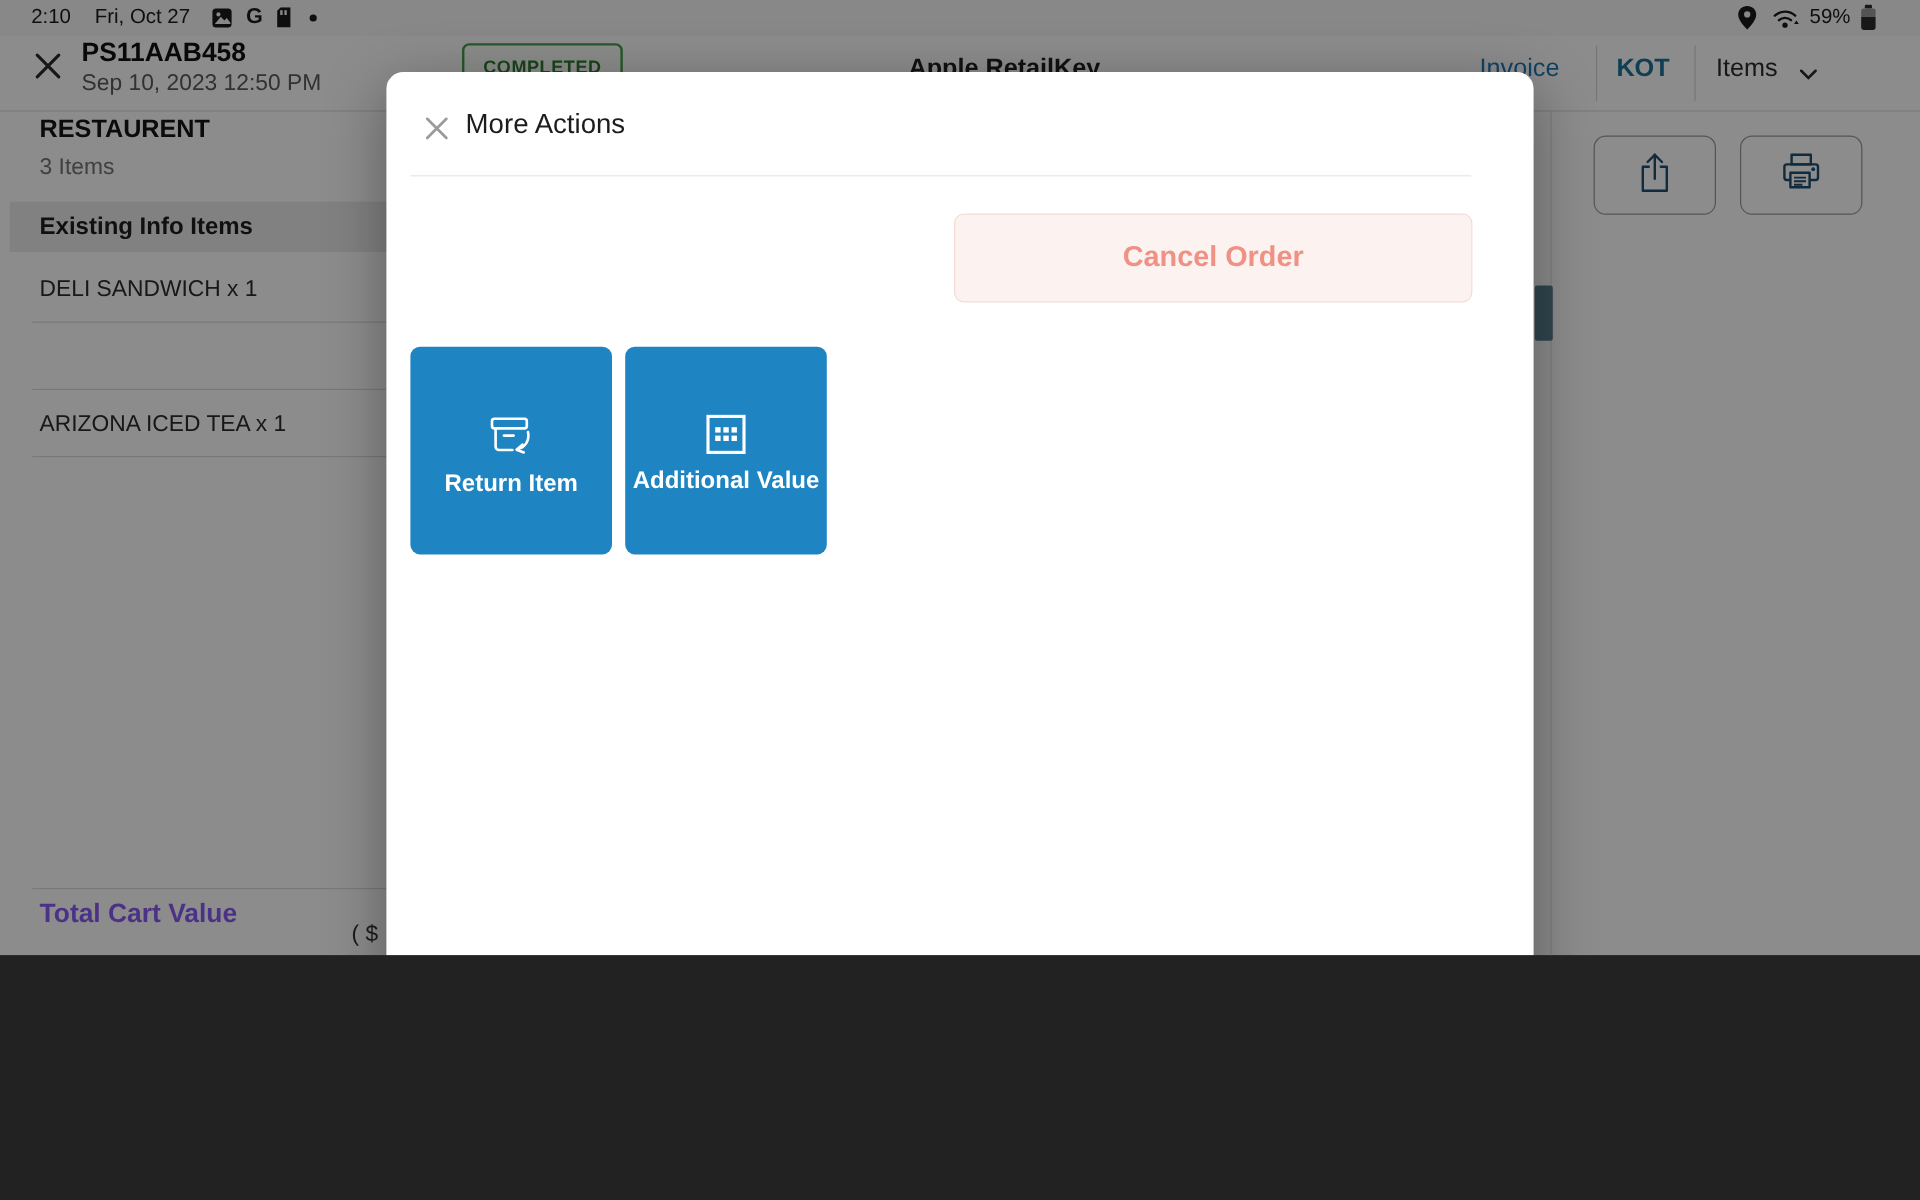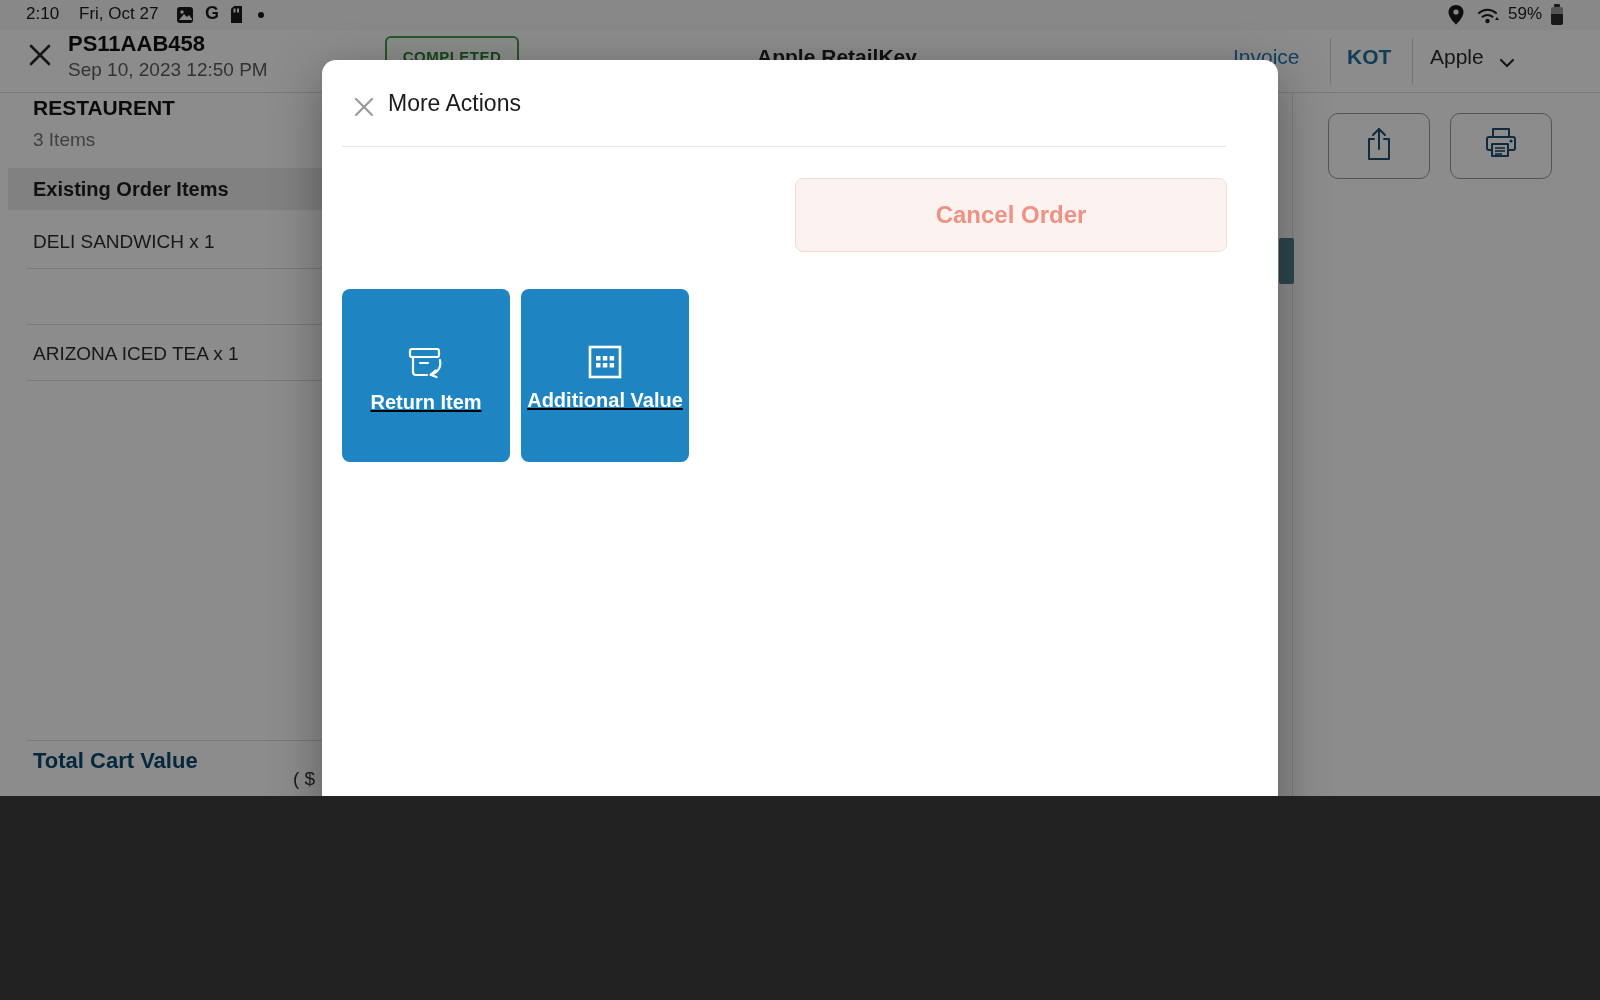--- a/index.html
+++ b/index.html
@@ -43,21 +43,21 @@
   .sb-cat{left:33px;top:96px;font-size:21px;font-weight:700;color:#141414;}
   .sb-count{left:33px;top:129px;font-size:19px;color:#767676;}
   .section-band{left:8px;top:168px;width:452px;height:42px;background:#ececec;display:flex;align-items:center;}
   .section-band span{margin-left:25px;font-size:20px;font-weight:600;color:#1e1e1e;}
   .order-row{left:8px;width:452px;height:52px;display:flex;align-items:center;}
   .order-row span{margin-left:25px;font-size:19px;color:#2d2d2d;}
   .r1{top:216px;} .r2{top:272px;} .r3{top:328px;}
   .row-div{left:27px;width:430px;height:1px;background:#dcdcdc;}
   .d1{top:268px;} .d2{top:324px;} .d3{top:380px;} .d-top{top:740px;} .d-bot{top:820px;}
 
-  .total-label{left:33px;top:748px;font-size:22px;font-weight:700;color:#0c4a6e;}
+  .total-label{left:33px;top:748px;font-size:22px;font-weight:700;color:#8b5cf6;}
   .total-prefix{left:293px;top:768px;font-size:19px;color:#333;}
   .adjust-btn{left:37px;top:833px;width:480px;height:58px;border:2px solid #9a9a9a;border-radius:8px;
               display:flex;align-items:center;justify-content:center;background:#fff;
               font-size:19px;font-weight:700;color:#2c79a8;cursor:pointer;}
   .app-footer-strip{left:0;top:905px;width:1600px;height:35px;background:#a2a2a2;}
 
   .panel-btn{width:100px;height:64px;border:1px solid #9a9a9a;border-radius:10px;background:#fff;
              display:flex;align-items:center;justify-content:center;cursor:pointer;}
   .share-btn{left:1328px;top:113px;}
   .print-btn{left:1450px;top:113px;}
@@ -73,21 +73,21 @@
   .modal-close{left:30px;top:35px;width:24px;height:24px;cursor:pointer;}
   .modal-title{left:66px;top:30px;font-size:23px;font-weight:500;color:#1c1c1c;}
   .modal-div{left:20px;top:86px;width:884px;height:1px;background:#e6e6e6;}
   .btn-audit{left:20px;top:118px;width:430px;height:72px;background:#fff;border:1px solid #e2e2e2;border-radius:8px;
              box-shadow:0 1px 3px rgba(0,0,0,.05);display:flex;align-items:center;justify-content:center;
              font-size:24px;font-weight:700;color:#1b79b2;cursor:pointer;}
   .btn-cancel{left:473px;top:118px;width:430px;height:72px;background:#fcf3f1;border:1px solid #f3dcd7;border-radius:8px;
               display:flex;align-items:center;justify-content:center;
               font-size:24px;font-weight:700;color:#ef9184;cursor:pointer;}
   .tile{top:229px;width:168px;height:173px;background:#1e84c2;border-radius:8px;cursor:pointer;
-        display:flex;flex-direction:column;align-items:center;justify-content:center;text-decoration:underline;}
+        display:flex;flex-direction:column;align-items:center;justify-content:center;}
   .tile-1{left:20px;} .tile-2{left:199px;}
   .tile-label{font-size:20px;font-weight:600;color:#fff;text-align:center;}
 
   
   .taskbar{position:absolute;left:0;top:940px;width:1600px;height:60px;background:#f0f1f3;
            border-top:4px solid #a16207;z-index:20;}
   .apps-grid{left:90px;top:18px;width:22px;height:22px;display:grid;
              grid-template-columns:repeat(3,4px);grid-template-rows:repeat(3,4px);gap:5px;cursor:pointer;}
   .apps-grid i{background:#3f3f3f;border-radius:50%;}
   .dock-icon{top:7px;width:46px;height:46px;border-radius:14px;display:flex;align-items:center;justify-content:center;cursor:pointer;}
@@ -183,33 +183,33 @@
           </svg>
       </span>
       <span class="abs order-id">PS11AAB458</span>
       <span class="abs order-dt">Sep 10, 2023 12:50 PM</span>
       <span class="abs badge-completed">COMPLETED</span>
       <span class="abs app-title">Apple RetailKey</span>
       <span class="abs hdr-invoice">Invoice</span>
       <span class="abs hdr-vd1"></span>
       <span class="abs hdr-kot">KOT</span>
       <span class="abs hdr-vd2"></span>
-      <span class="abs hdr-more">Apple</span>
+      <span class="abs hdr-more">Items</span>
       <span class="abs hdr-chevron">
         <svg width="16" height="10" viewBox="0 0 16 10">
             <polyline points="2,2 8,8 14,2" fill="none" stroke="#2b2b2b" stroke-width="2.2" stroke-linecap="round"></polyline>
           </svg>
       </span>
     </div>
 
     <span class="abs sb-cat">RESTAURENT</span>
     <span class="abs sb-count">3 Items</span>
 
     <div class="abs section-band">
-      <span>Existing Order Items</span>
+      <span>Existing Info Items</span>
     </div>
 
     <div class="abs order-row r1">
         <span>DELI SANDWICH x 1</span>
       </div>
     <div class="abs row-div d1"></div>
     <div class="abs row-div d2"></div>
     <div class="abs order-row r3">
         <span>ARIZONA ICED TEA x 1</span>
       </div>

